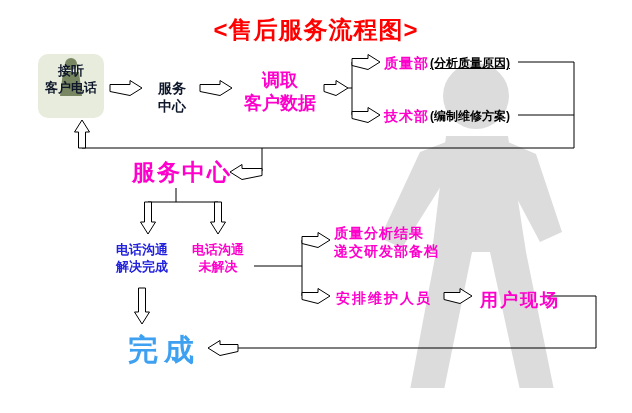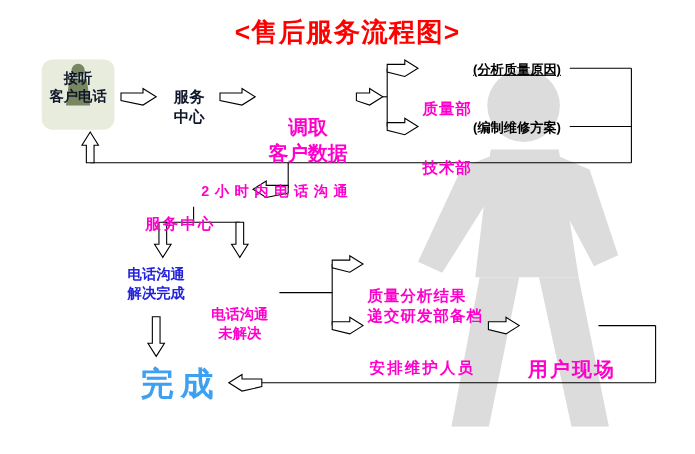--- a/index.html
+++ b/index.html
@@ -15,21 +15,21 @@
 
   svg.connectors { position:absolute; left:0; top:0; z-index:3; }
   svg.connectors line   { stroke:#000; stroke-width:1; }
   svg.connectors polygon{ fill:#fff; stroke:#000; stroke-width:1; }
   svg.connectors rect.glyph { fill:#4d4d4d; stroke:none; }
   svg.connectors line.divider { stroke:#999; }
 
   .label { position:absolute; z-index:4; white-space:pre-line; font-weight:bold; color:#0f172a; line-height:1.3; }
   .title { left:0; top:14px; width:100%; text-align:center; font-size:24px; letter-spacing:1px;
            color:var(--title-red,#ff0000); }
-  .magenta { color:var(--magenta,#ff00cc);margin-top:36px; }
+  .magenta { color:var(--magenta,#ff00cc); }
   .blue    { color:var(--blue,#2222dd); }
   .done    { color:var(--done-blue,#3da0f0);text-align:right; }
   .center  { text-align:center; }
   .note    { font-size:12px; font-weight:bold; color:#000; }
 </style>
 </head>
 <body>
 
 <div class="stage">
 
@@ -120,23 +120,22 @@
 
   <div class="label center magenta" style="left:236px; top:69px; width:88px; font-size:18px;">调取
 客户数据</div>
 
   <div class="label magenta" style="left:384px; top:54px; font-size:14px; letter-spacing:1px;">质量部</div>
   <div class="label note" style="left:430px; top:56px;text-decoration:underline;">(分析质量原因)</div>
 
   <div class="label magenta" style="left:384px; top:107px; font-size:14px; letter-spacing:1px;">技术部</div>
   <div class="label note" style="left:430px; top:109px;">(编制维修方案)</div>
 
-  <div class="label magenta" style="left:183px; top:130px; font-size:13px; letter-spacing:5px;">2小时内电话沟通</div>
 
-  <div class="label magenta" style="left:132px; top:158px; font-size:14px; letter-spacing:2px;">服务中心</div>
+  <div class="label magenta" style="left:132px; top:158px; font-size:23px; letter-spacing:2px;">服务中心</div>
 
   <div class="label center blue" style="left:106px; top:242px; width:72px; font-size:13px;">电话沟通
 解决完成</div>
 
   <div class="label center magenta" style="left:182px; top:242px; width:72px; font-size:13px;">电话沟通
 未解决</div>
 
   <div class="label magenta" style="left:334px; top:224px; font-size:14px; letter-spacing:1px;">质量分析结果
 递交研发部备档</div>
 

